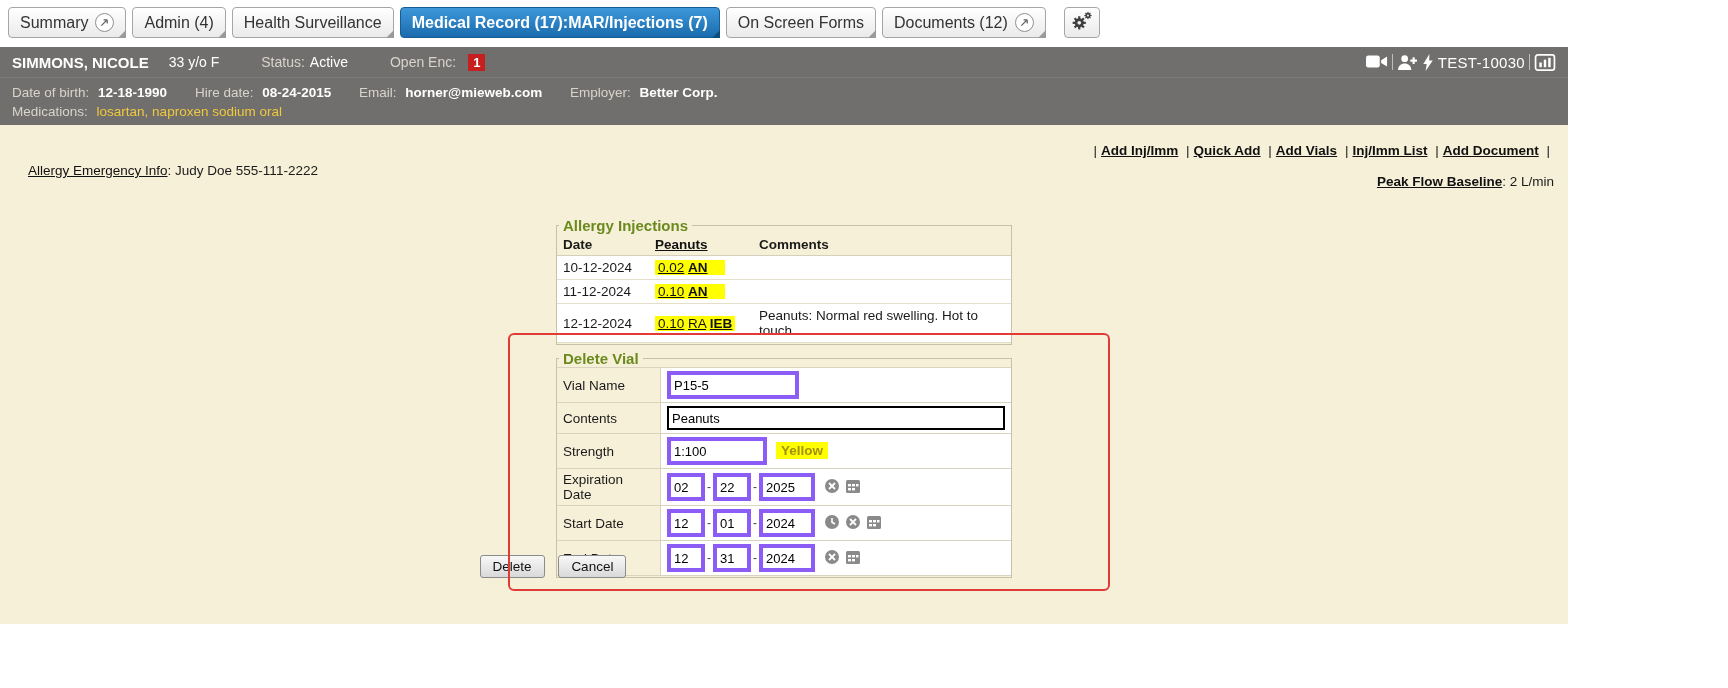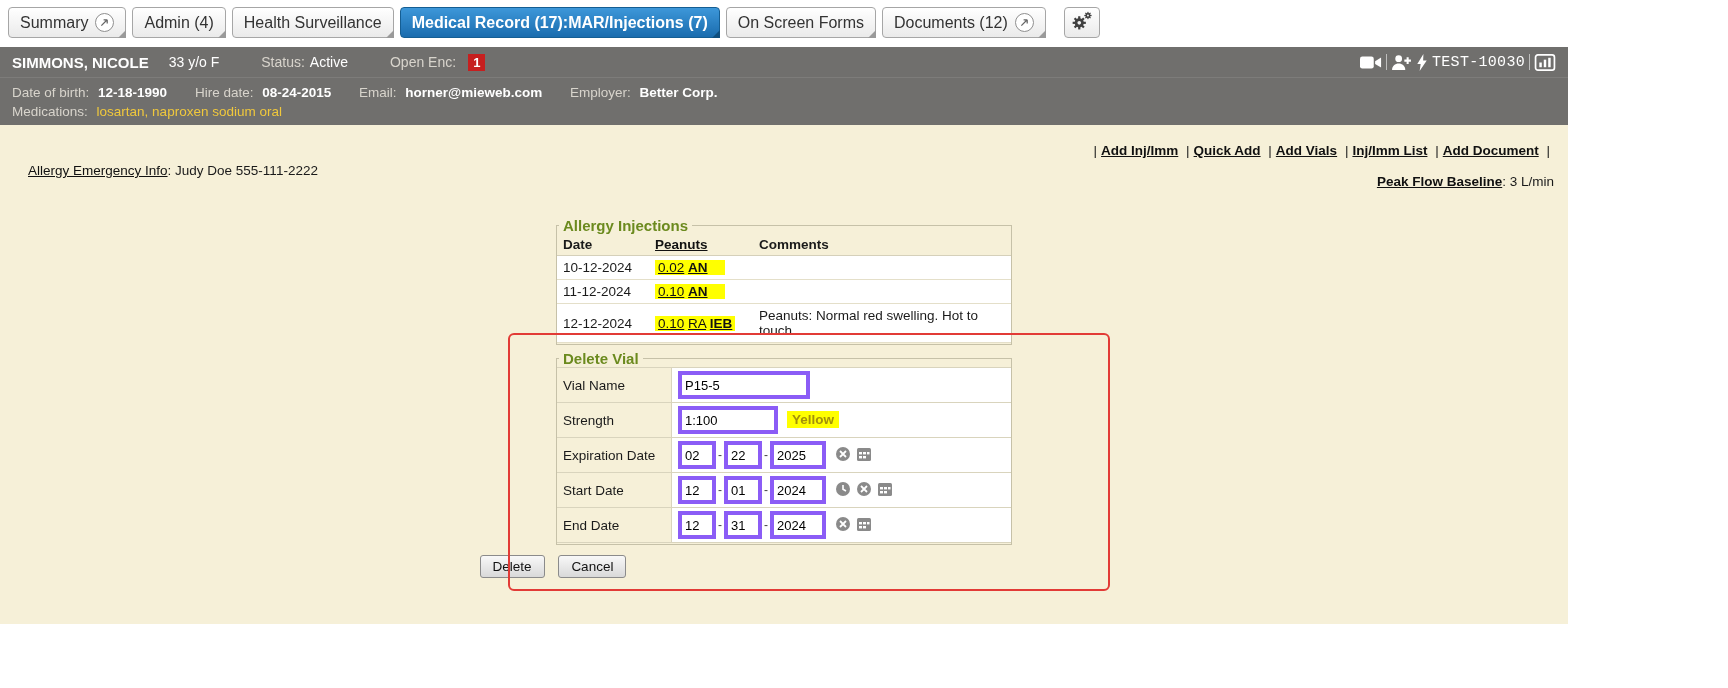--- a/index.html
+++ b/index.html
@@ -31,21 +31,21 @@
   
   .pbar{height:30px;background:#706f6d;display:flex;align-items:center;
     padding:0 12px;box-sizing:border-box;color:#fff;font-size:14px;}
   .pname{font-weight:bold;font-size:15px;margin-right:20px;}
   .page-sex{margin-right:42px;}
   .glabel{color:#d8d4cc;margin-right:5px;}
   .gval{color:#fff;}
   .sp40{margin-right:42px;}
   .badge{background:#c61f1f;color:#fff;font-weight:bold;font-size:13px;
     padding:0 5px;height:17px;display:inline-flex;align-items:center;margin-left:7px;}
-  .pright{margin-left:auto;display:flex;align-items:center;gap:4px;font-family:Liberation Mono, monospace;}
+  .pright{margin-left:auto;display:flex;align-items:flex-start;gap:4px;}
   .vdiv{width:1px;height:16px;background:rgba(255,255,255,.55);}
   .pid{font-size:15px;letter-spacing:.3px;}
   .iconbtn{display:inline-flex;align-items:center;cursor:pointer;}
 
   .dbar{background:#706f6d;border-top:1px solid #7d7c7a;padding:5px 12px 7px;
     box-sizing:border-box;height:48px;font-size:13.5px;color:#fff;}
   .dline{line-height:19px;white-space:nowrap;}
   .dval{font-weight:bold;margin-right:24px;}
   .medlink{color:#f0c83c;cursor:pointer;}
 
@@ -224,21 +224,21 @@
     <div class="action-links">
       <span class="sep">|</span><span class="lnk b">Add Inj/Imm</span>
       <span class="sep">|</span><span class="lnk b">Quick Add</span>
       <span class="sep">|</span><span class="lnk b">Add Vials</span>
       <span class="sep">|</span><span class="lnk b">Inj/Imm List</span>
       <span class="sep">|</span><span class="lnk b">Add Document</span>
       <span class="sep">|</span>
     </div>
 
     <div class="peakflow">
-      <span class="lnk b">Peak Flow Baseline</span><span>: 3 L/min</span>
+      <span class="lnk b">Peak Flow Baseline</span><span>: 2 L/min</span>
     </div>
 
     <div class="allergist-block">
       <div>
         <span class="lnk">Allergy Emergency Info</span><span>: Judy Doe 555-111-2222</span>
       </div>
     </div>
 
     <fieldset class="panel inj">
       <legend>Allergy Injections</legend>
@@ -274,20 +274,24 @@
 
     <fieldset class="panel vial">
       <legend>Delete Vial</legend>
       <table class="form">
         <tbody>
             <tr>
           <td class="flbl">Vial Name</td>
           <td class="ffld"><input class="txt w120" type="text" value="P15-5" style=""></td>
         </tr>
         <tr>
+          <td class="flbl">Contents</td>
+          <td class="ffld"><input class="txt w330" type="text" value="Peanuts" style=""></td>
+        </tr>
+        <tr>
           <td class="flbl">Strength</td>
           <td class="ffld"><input class="txt w88" type="text" value="1:100" style=""><span class="yellowtag">Yellow</span></td>
         </tr>
         <tr>
           <td class="flbl">Expiration Date</td>
           <td class="ffld">
             <input class="txt wmm" type="text" value="02" style=""><span class="dash">-</span><input class="txt wmm" type="text" value="22" style=""><span class="dash">-</span><input class="txt wyy" type="text" value="2025" style=""><span class="fic first"><svg width="16" height="16" viewBox="0 0 16 16">
                     <circle cx="8" cy="8" r="7" fill="#8a8a8a"></circle>
                     <path d="M5 5l6 6M11 5l-6 6" stroke="#fff" stroke-width="1.8"></path>
                   </svg></span><span class="fic"><svg width="16" height="16" viewBox="0 0 16 16">

